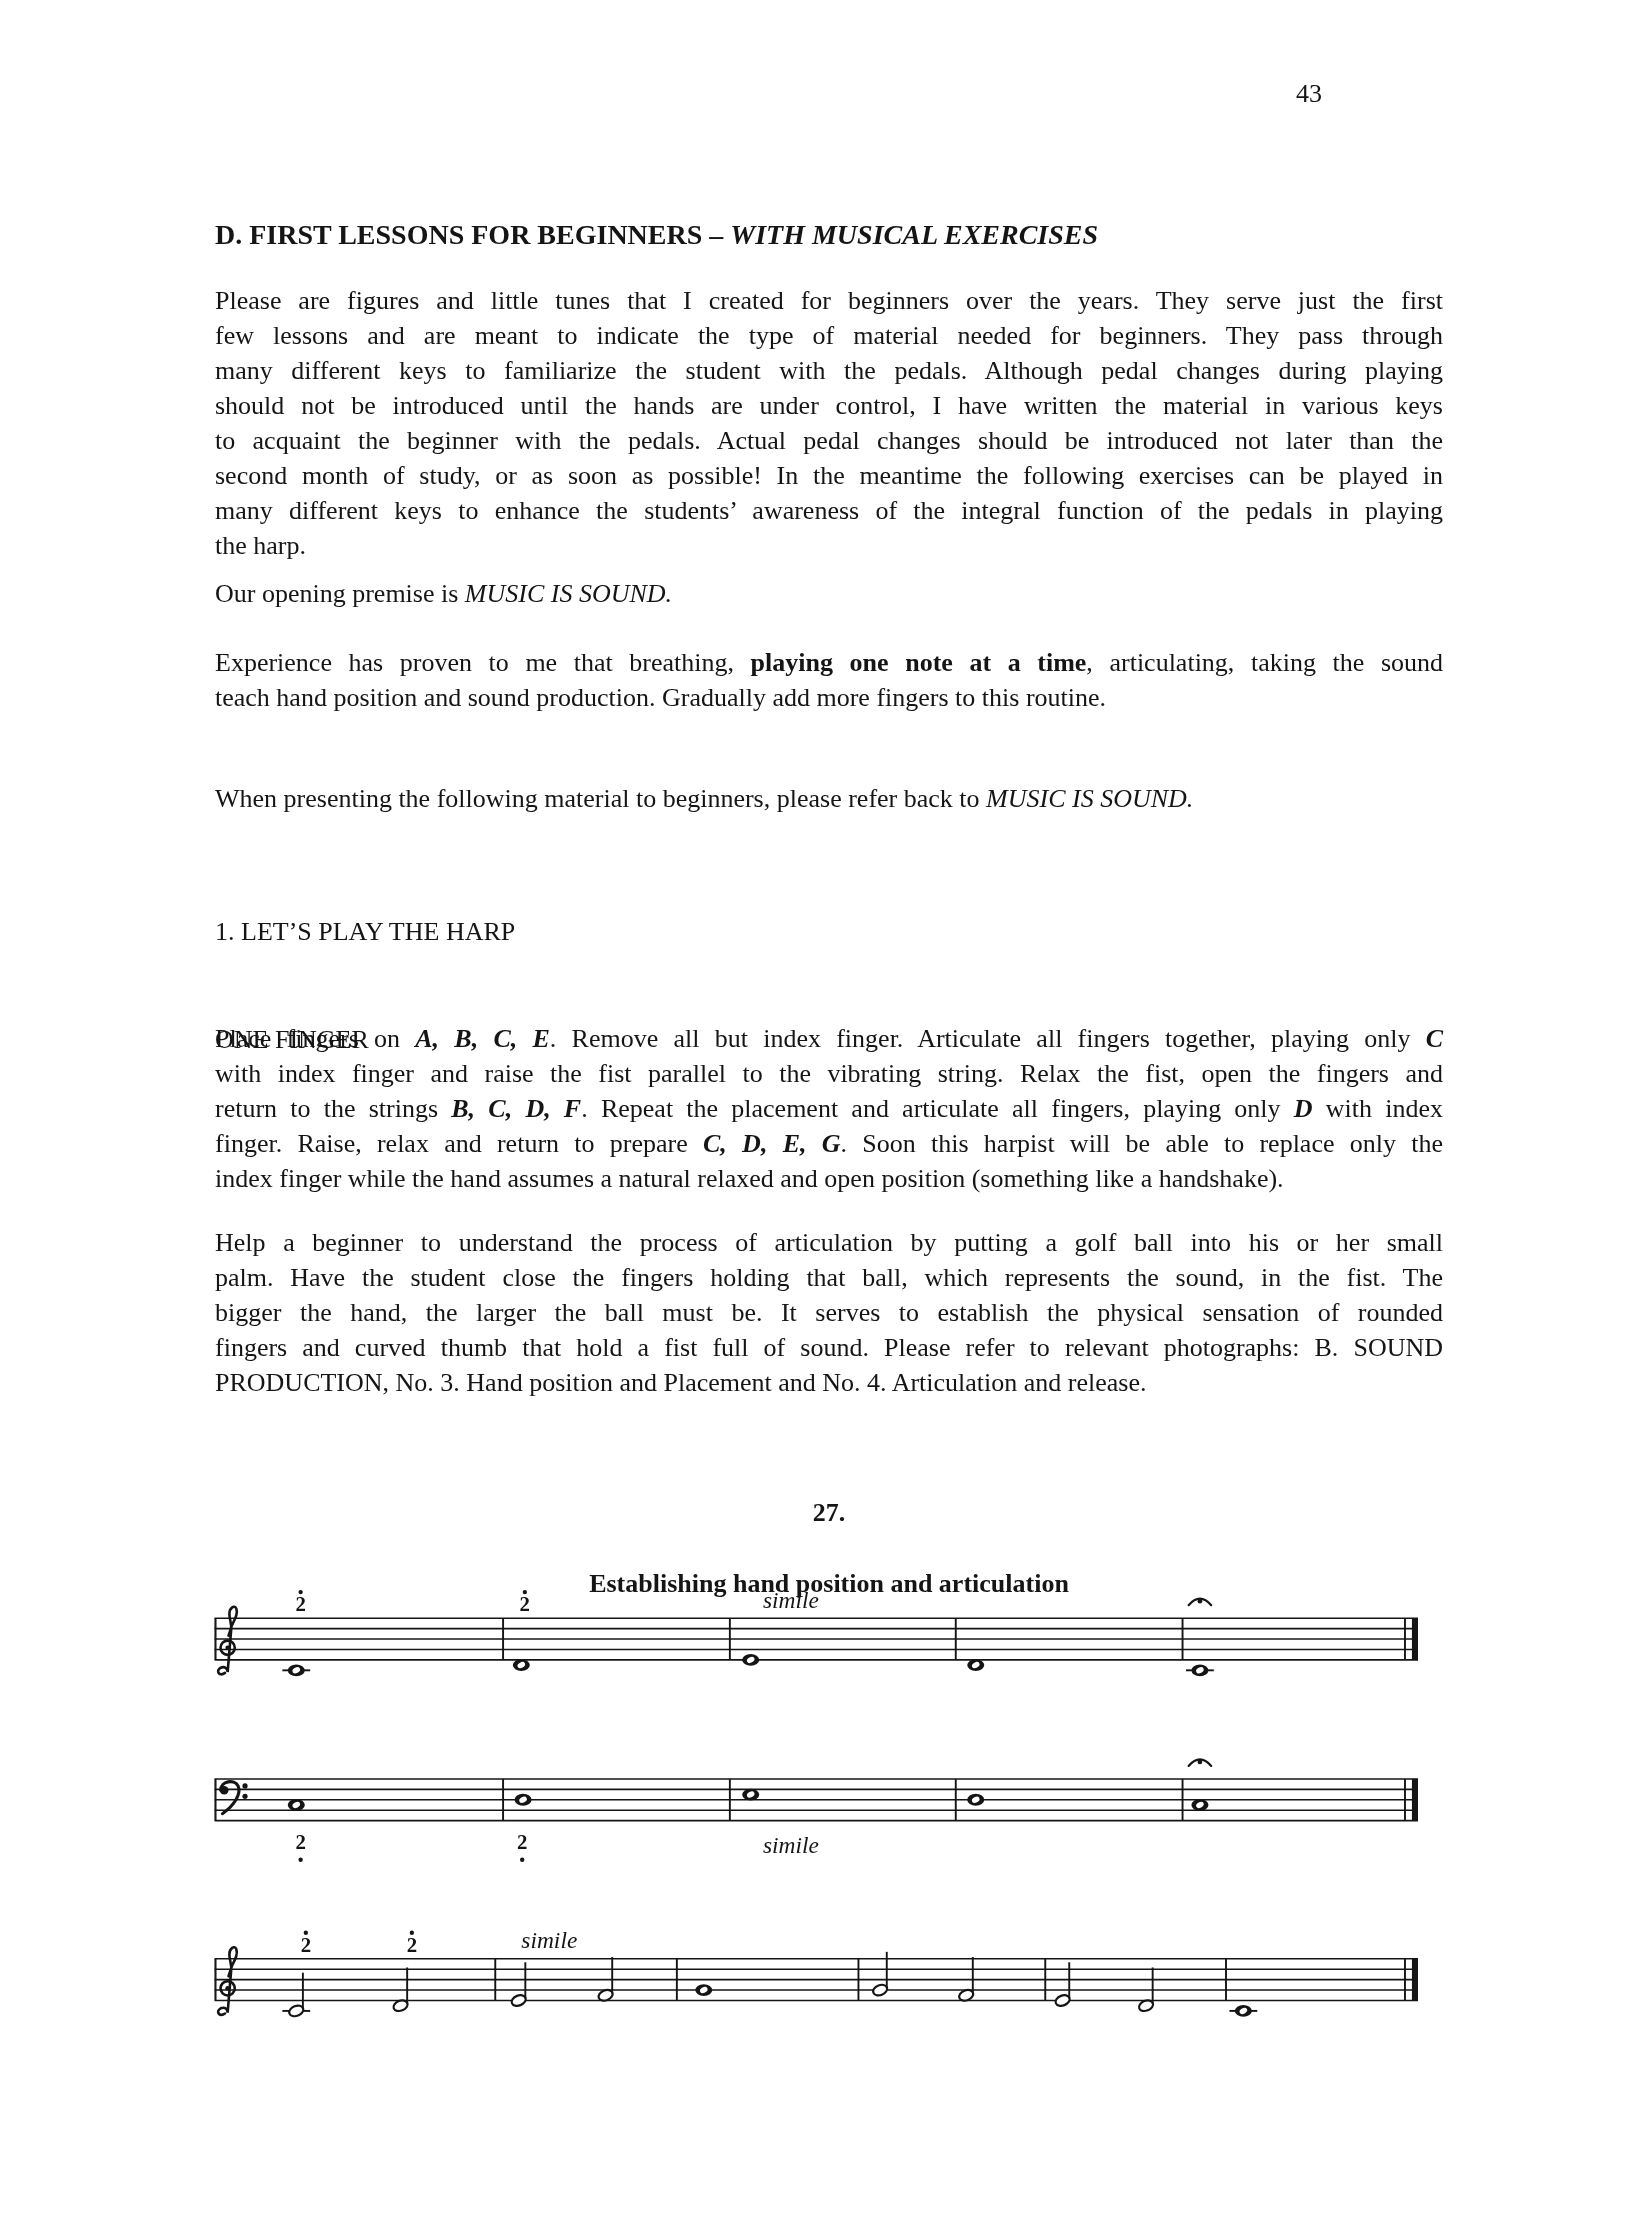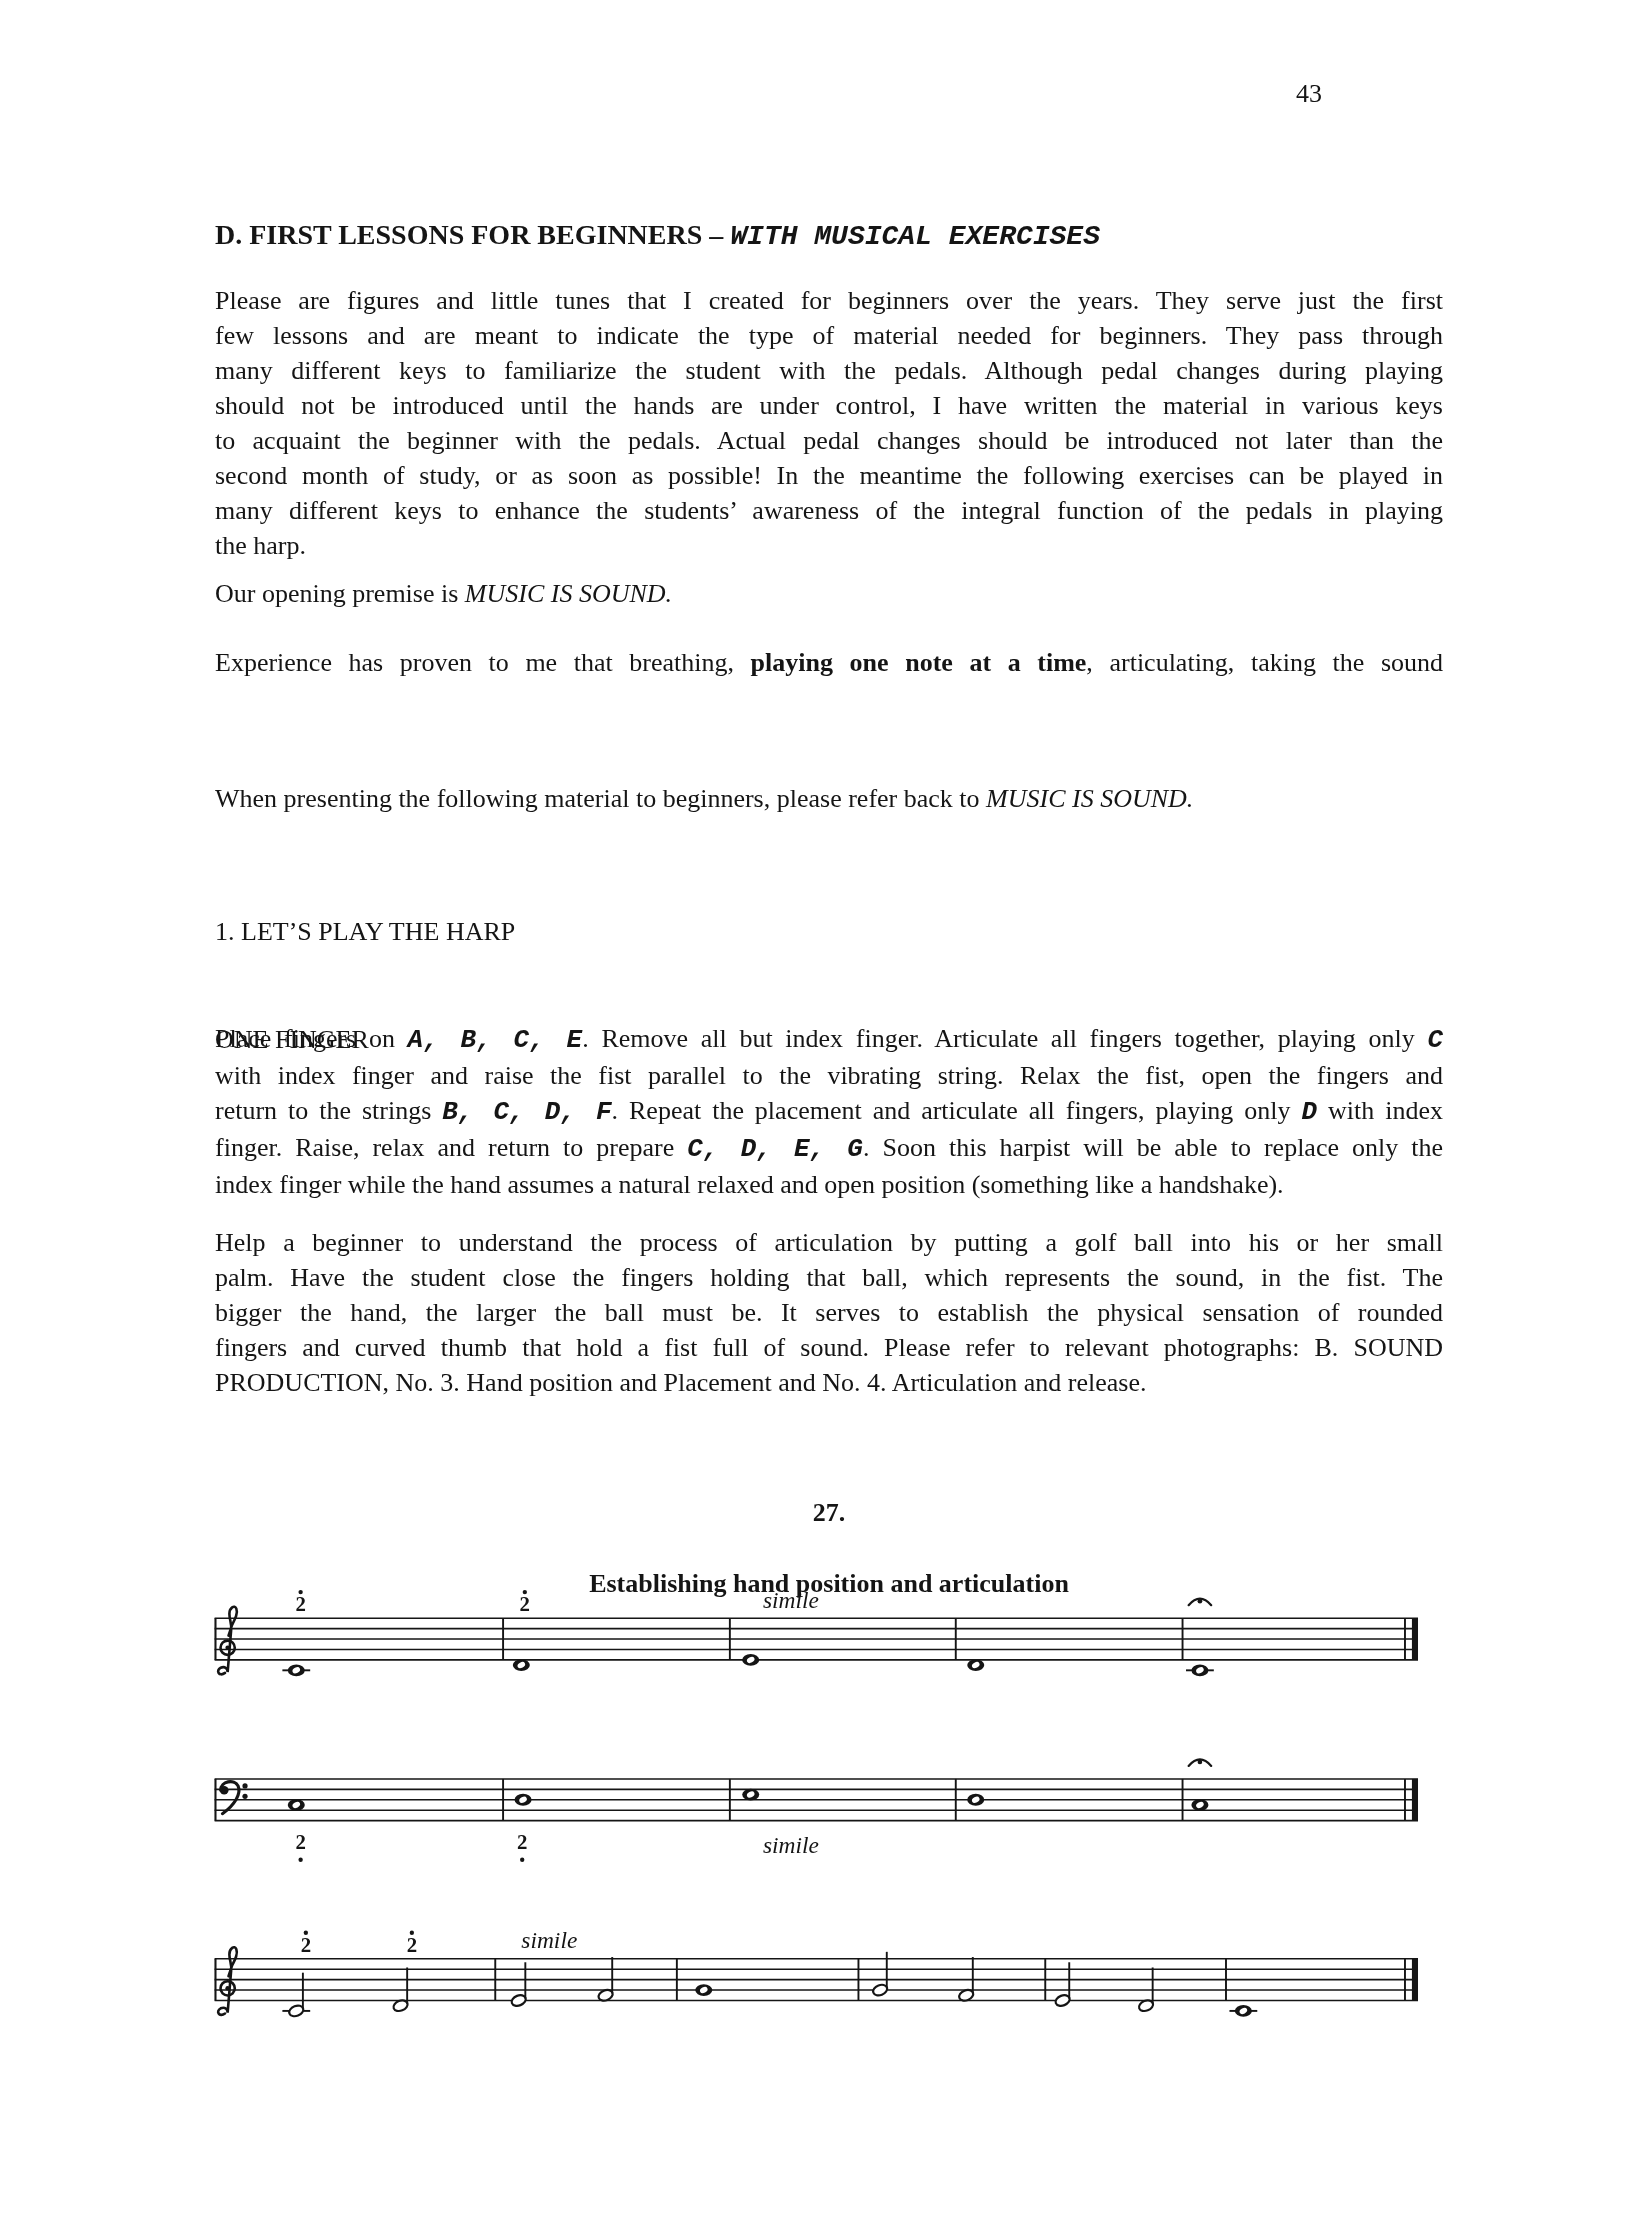--- a/index.html
+++ b/index.html
@@ -6,21 +6,21 @@
   #page {
     position:relative; width:1530px; height:2225px; background:#ffffff;
     font-family:"Liberation Serif","DejaVu Serif",serif; color:#151515;
     overflow:hidden;
   }
   .block { position:absolute; left:215px; width:1228px; font-size:26px; line-height:35px; }
   .line { text-align:justify; text-align-last:justify; }
   .line.last { text-align-last:auto; }
   .b  { font-weight:700; }
   .i  { font-style:italic; }
-  .bi { font-weight:700; font-style:italic;font-family:Liberation Mono, monospace; }
+  .bi { font-weight:700; font-style:italic; }
   #pageno   { position:absolute; right:208px; top:76px; font-size:26px; line-height:35px; }
   #heading  { top:217px; font-size:28px; }
   #p1       { top:283px; }
   #p2       { top:576px; }
   #p3       { top:645px; }
   #p4       { top:781px; }
   #sec-title{ top:914px; }
   #of-label { top:990px;margin-top:32px; }
   #of-para  { top:1021px; }
   #help-para{ top:1225px; }
@@ -46,20 +46,21 @@
       <div class="line"><span>to acquaint the beginner with the pedals. Actual pedal changes should be introduced not later than the</span></div>
       <div class="line"><span>second month of study, or as soon as possible! In the meantime the following exercises can be played in</span></div>
       <div class="line"><span>many different keys to enhance the students’ awareness of the integral function of the pedals in playing</span></div>
       <div class="line last"><span>the harp.</span></div>
     </div>
   <div id="p2" class="block">
       <div class="line last"><span>Our opening premise is </span><span class="i">MUSIC IS SOUND.</span></div>
     </div>
   <div id="p3" class="block">
       <div class="line"><span>Experience has proven to me that breathing, </span><span class="b">playing one note at a time</span><span>, articulating, taking the sound</span></div>
+      <div class="line last"><span>teach hand position and sound production. Gradually add more fingers to this routine.</span></div>
     </div>
   <div id="p4" class="block">
       <div class="line last"><span>When presenting the following material to beginners, please refer back to </span><span class="i">MUSIC IS SOUND.</span></div>
     </div>
 
   <div id="sec-title" class="block">1. LET’S PLAY THE HARP</div>
   <div id="of-label" class="block">ONE FINGER</div>
   <div id="of-para" class="block">
       <div class="line"><span>Place fingers on </span><span class="bi">A, B, C, E</span><span>. Remove all but index finger. Articulate all fingers together, playing only </span><span class="bi">C</span></div>
       <div class="line"><span>with index finger and raise the fist parallel to the vibrating string. Relax the fist, open the fingers and</span></div>

